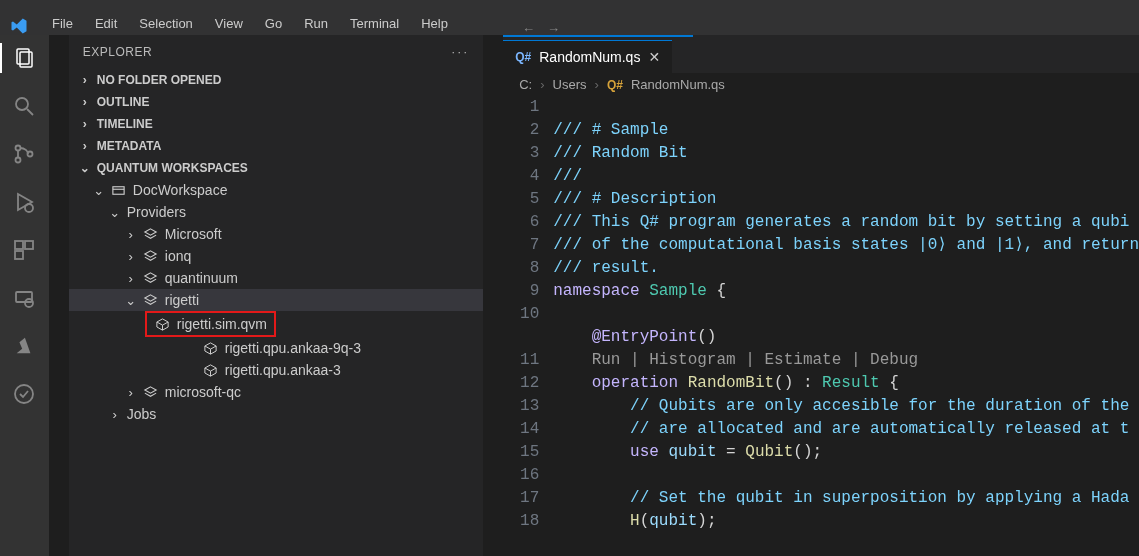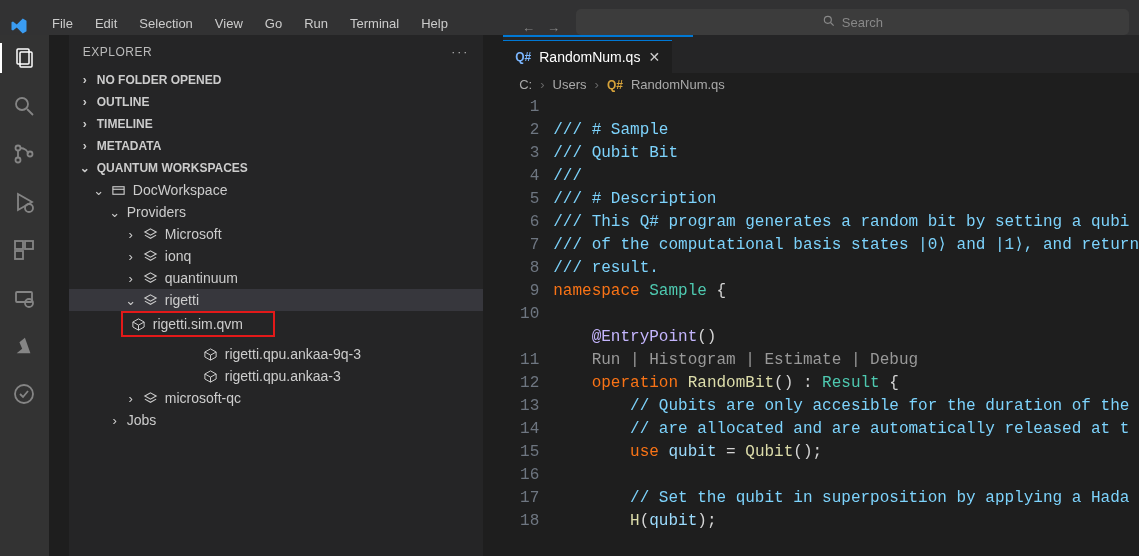--- a/index.html
+++ b/index.html
@@ -81,21 +81,21 @@
   .tab .close { color:#ccc; }
   .breadcrumbs {
     display:flex; align-items:center; gap:8px;
     padding: 4px 16px; color:#aaa; font-size:13px;
   }
   .breadcrumbs .sep { color:#666; }
   .code-area { display:flex; font-family: Consolas, "Courier New", monospace; font-size:16px; line-height:23px; }
   .gutter { width:50px; text-align:right; color:#6e7681; padding-right:14px; }
   .code { flex:1; white-space:pre; color:#d4d4d4; overflow:hidden; }
   .tok-comment { color:#7dd3fc; }
-  .tok-keyword { color:#f97316; }
+  .tok-keyword { color:#c4b5fd; }
   .tok-type { color:#4ec9b0; }
   .tok-func { color:#dcdcaa;text-align:right; }
   .tok-var { color:#9cdcfe; }
   .tok-punc { color:#d4d4d4; }
   .tok-annot { color:#c4b5fd; }
   .codelens { color:#999999; font-size:16px; line-height:18px; }
 </style>
 </head>
 <body>
 
@@ -110,29 +110,20 @@
   <span class="menu-item">Selection</span>
   <span class="menu-item">View</span>
   <span class="menu-item">Go</span>
   <span class="menu-item">Run</span>
   <span class="menu-item">Terminal</span>
   <span class="menu-item">Help</span>
   <div class="nav-arrows">
     <span>←</span>
     <span>→</span>
   </div>
-  <div class="search-box">
-    <span>
-      <svg width="14" height="14" viewBox="0 0 24 24" fill="none" stroke="#888" stroke-width="2">
-          <circle cx="10" cy="10" r="6"></circle>
-          <line x1="15" y1="15" x2="20" y2="20"></line>
-        </svg>
-    </span>
-    <span>Search</span>
-  </div>
 </div>
 
 <div class="main">
   <div class="activitybar">
     <span class="activity-icon active">
       <svg width="24" height="24" viewBox="0 0 24 24" fill="none" stroke="#fff" stroke-width="1.5">
           <rect x="5" y="3" width="12" height="15" rx="1"></rect>
           <rect x="8" y="6" width="12" height="15" rx="1"></rect>
         </svg>
     </span>
@@ -259,31 +250,31 @@
         <span class="chev">⌄</span>
         <span class="tree-icon stack-icon">
             <svg width="15" height="15" viewBox="0 0 24 24" fill="none" stroke-width="1.8">
               <polygon points="12,3 21,8 12,13 3,8"></polygon>
               <polyline points="3,13 12,18 21,13"></polyline>
             </svg>
           </span>
         <span>rigetti</span>
       </div>
 
-      <div class="tree-row indent-4 highlight-box" style="width:154px; margin-left:52px; padding-left:8px;">
+      <div class="tree-row indent-4 highlight-box" style="width:131px; margin-left:76px; padding-left:8px;">
         <span class="tree-icon cube-icon">
             <svg width="15" height="15" viewBox="0 0 24 24" fill="none" stroke-width="1.6">
               <polygon points="12,3 21,8 21,16 12,21 3,16 3,8"></polygon>
               <polyline points="3,8 12,13 21,8"></polyline>
               <line x1="12" y1="13" x2="12" y2="21"></line>
             </svg>
           </span>
         <span>rigetti.sim.qvm</span>
       </div>
-      <div class="tree-row indent-4" style="padding-left:134px;margin-top:6px;">
+      <div class="tree-row indent-4" style="padding-left:134px;">
         <span class="tree-icon cube-icon">
             <svg width="15" height="15" viewBox="0 0 24 24" fill="none" stroke-width="1.6">
               <polygon points="12,3 21,8 21,16 12,21 3,16 3,8"></polygon>
               <polyline points="3,8 12,13 21,8"></polyline>
               <line x1="12" y1="13" x2="12" y2="21"></line>
             </svg>
           </span>
         <span>rigetti.qpu.ankaa-9q-3</span>
       </div>
       <div class="tree-row indent-4" style="padding-left:134px;">
@@ -348,21 +339,21 @@
 <span>12</span><br>
 <span>13</span><br>
 <span>14</span><br>
 <span>15</span><br>
 <span>16</span><br>
 <span>17</span><br>
 <span>18</span>
       </div>
       <div class="code">
 <span class="tok-comment">/// # Sample</span>
-<span class="tok-comment">/// Qubit Bit</span>
+<span class="tok-comment">/// Random Bit</span>
 <span class="tok-comment">///</span>
 <span class="tok-comment">/// # Description</span>
 <span class="tok-comment">/// This Q# program generates a random bit by setting a qubi</span>
 <span class="tok-comment">/// of the computational basis states |0⟩ and |1⟩, and return</span>
 <span class="tok-comment">/// result.</span>
 <span class="tok-keyword">namespace</span> <span class="tok-type">Sample</span> <span class="tok-punc">{</span>
 
     <span class="tok-annot">@EntryPoint</span><span class="tok-punc">()</span>
     <span class="codelens">Run | Histogram | Estimate | Debug</span>
     <span class="tok-keyword">operation</span> <span class="tok-func">RandomBit</span><span class="tok-punc">() : </span><span class="tok-type">Result</span><span class="tok-punc"> {</span>

